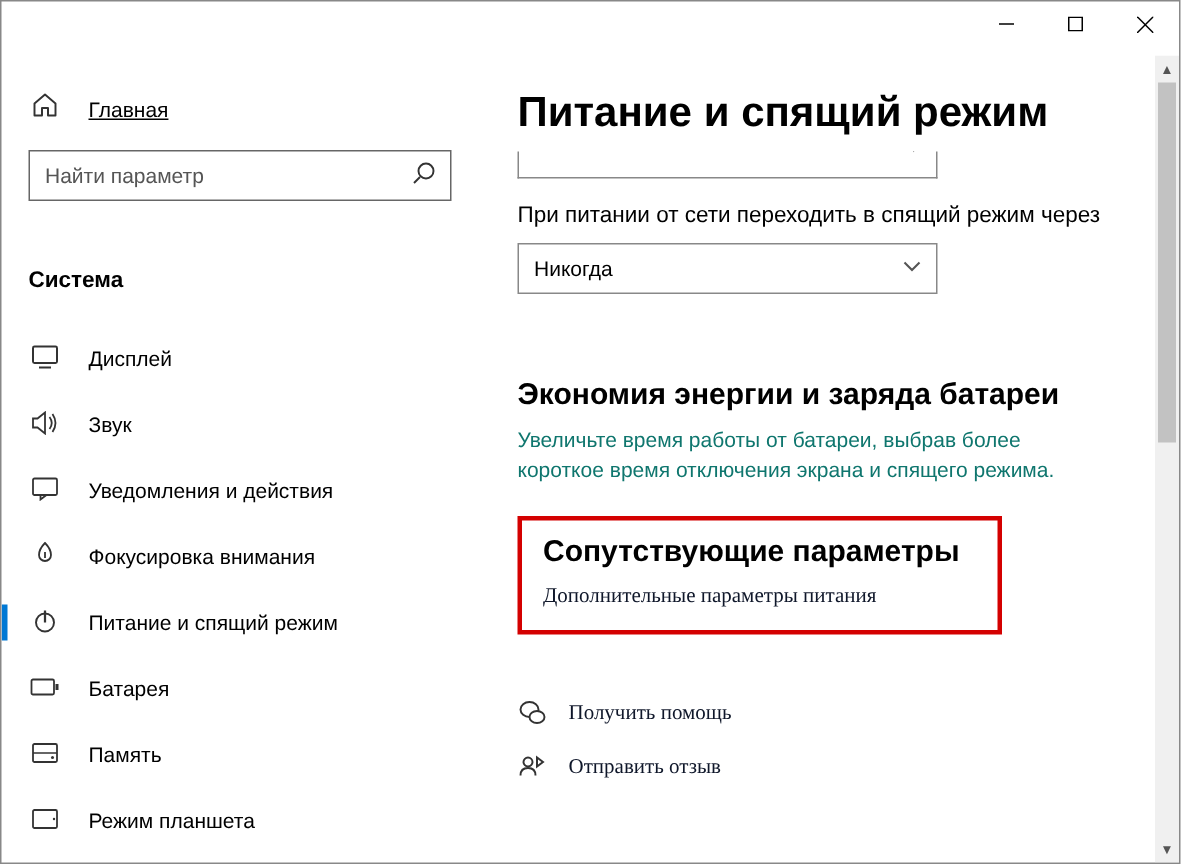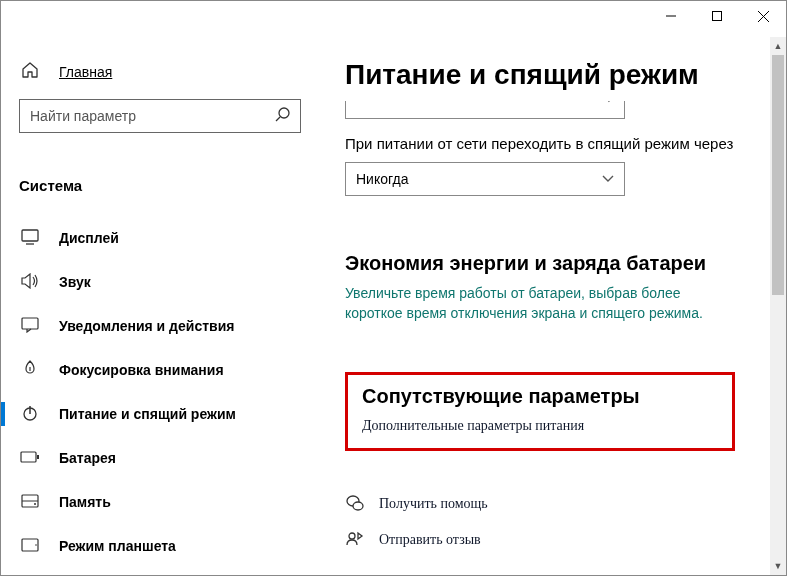--- a/index.html
+++ b/index.html
@@ -18,38 +18,38 @@
   .home-row .icon-slot { width: 22px; text-align: center; }
   .home-label { font-size: 14px; text-decoration: underline; }
 
   .searchbox { width: 282px; height: 34px; border: 1px solid #666; display: flex; align-items: center; padding: 0 10px; margin-bottom: 44px; }
   .searchbox input { flex: 1; border: none; outline: none; font-size: 14px; background: transparent; color: #555; }
   .searchbox input::placeholder { color: #555; }
   .searchbox .sicon { font-size: 15px; color: #333; transform: scaleX(-1); }
 
   .section-header { font-weight: 600; font-size: 15px; margin-bottom: 22px; }
 
-  .nav { list-style: none; margin-left: -18px; font-weight: bold; }
+  .nav { list-style: none; margin-left: -18px; }
   .nav li { height: 44px; display: flex; align-items: center; gap: 18px; padding-left: 18px; font-size: 14px; position: relative; }
   .nav li .icon-slot { width: 22px; text-align: center; color: #333; }
   .nav li.active::before { content: ""; position: absolute; left: 0; top: 10px; bottom: 10px; width: 4px; background: #0078d4; }
 
   .main { flex: 1; padding-left: 24px; padding-top: 22px; position: relative; overflow: hidden; }
   .page-title { font-size: 28px; font-weight: 600; margin-bottom: 10px; }
 
   .select-box { width: 280px; height: 34px; border: 1px solid #888; display: flex; align-items: center; padding: 0 10px; font-size: 14px; justify-content: space-between; }
   .select-cut { width: 280px; height: 18px; border: 1px solid #888; border-top: none; display: flex; align-items: flex-start; padding: 0 10px; font-size: 14px; justify-content: space-between; overflow: hidden; line-height: 0; }
   .select-cut .chev{ font-size:10px; position:relative; top:-2px;}
   .select-box .chev{ font-size:10px; color:#555;}
   .field-label { font-size: 15px; margin-top: 16px; margin-bottom: 10px; }
 
   .section-h { font-size: 20px; font-weight: 600; margin-top: 56px; margin-bottom: 8px; }
   .section-p { font-size: 14px; color: #0f766e; line-height: 1.45; max-width: 380px; }
 
-  .related-box { border: 3px solid #d40000; padding: 10px 14px 14px 14px; margin-top: 48px; width: 390px; }
+  .related-box { border: 3px solid #d40000; padding: 10px 14px 14px 14px; margin-top: 20px; width: 323px; }
   .related-title { font-size: 20px; font-weight: 600; margin-bottom: 10px; }
   .link { color: #0f172a; font-size: 14px; font-family: Liberation Serif, serif; }
 
   .help-row { display: flex; align-items: center; gap: 14px; margin-top: 18px; }
   .help-row.first{ margin-top: 44px;}
   .help-icon { width: 20px; text-align: center; color: #333; display:inline-flex; align-items:center; justify-content:center; }
 
   .scrollbar { position: absolute; right: 0; top: 0; width: 16px; height: 100%; background: #f0f0f0; display:flex; flex-direction:column; align-items:center; }
   .scrollbar .arrow{ height: 18px; font-size:9px; color:#555; display:flex; align-items:center;}
   .scrollbar .track{ flex:1; width:100%; position:relative;}

